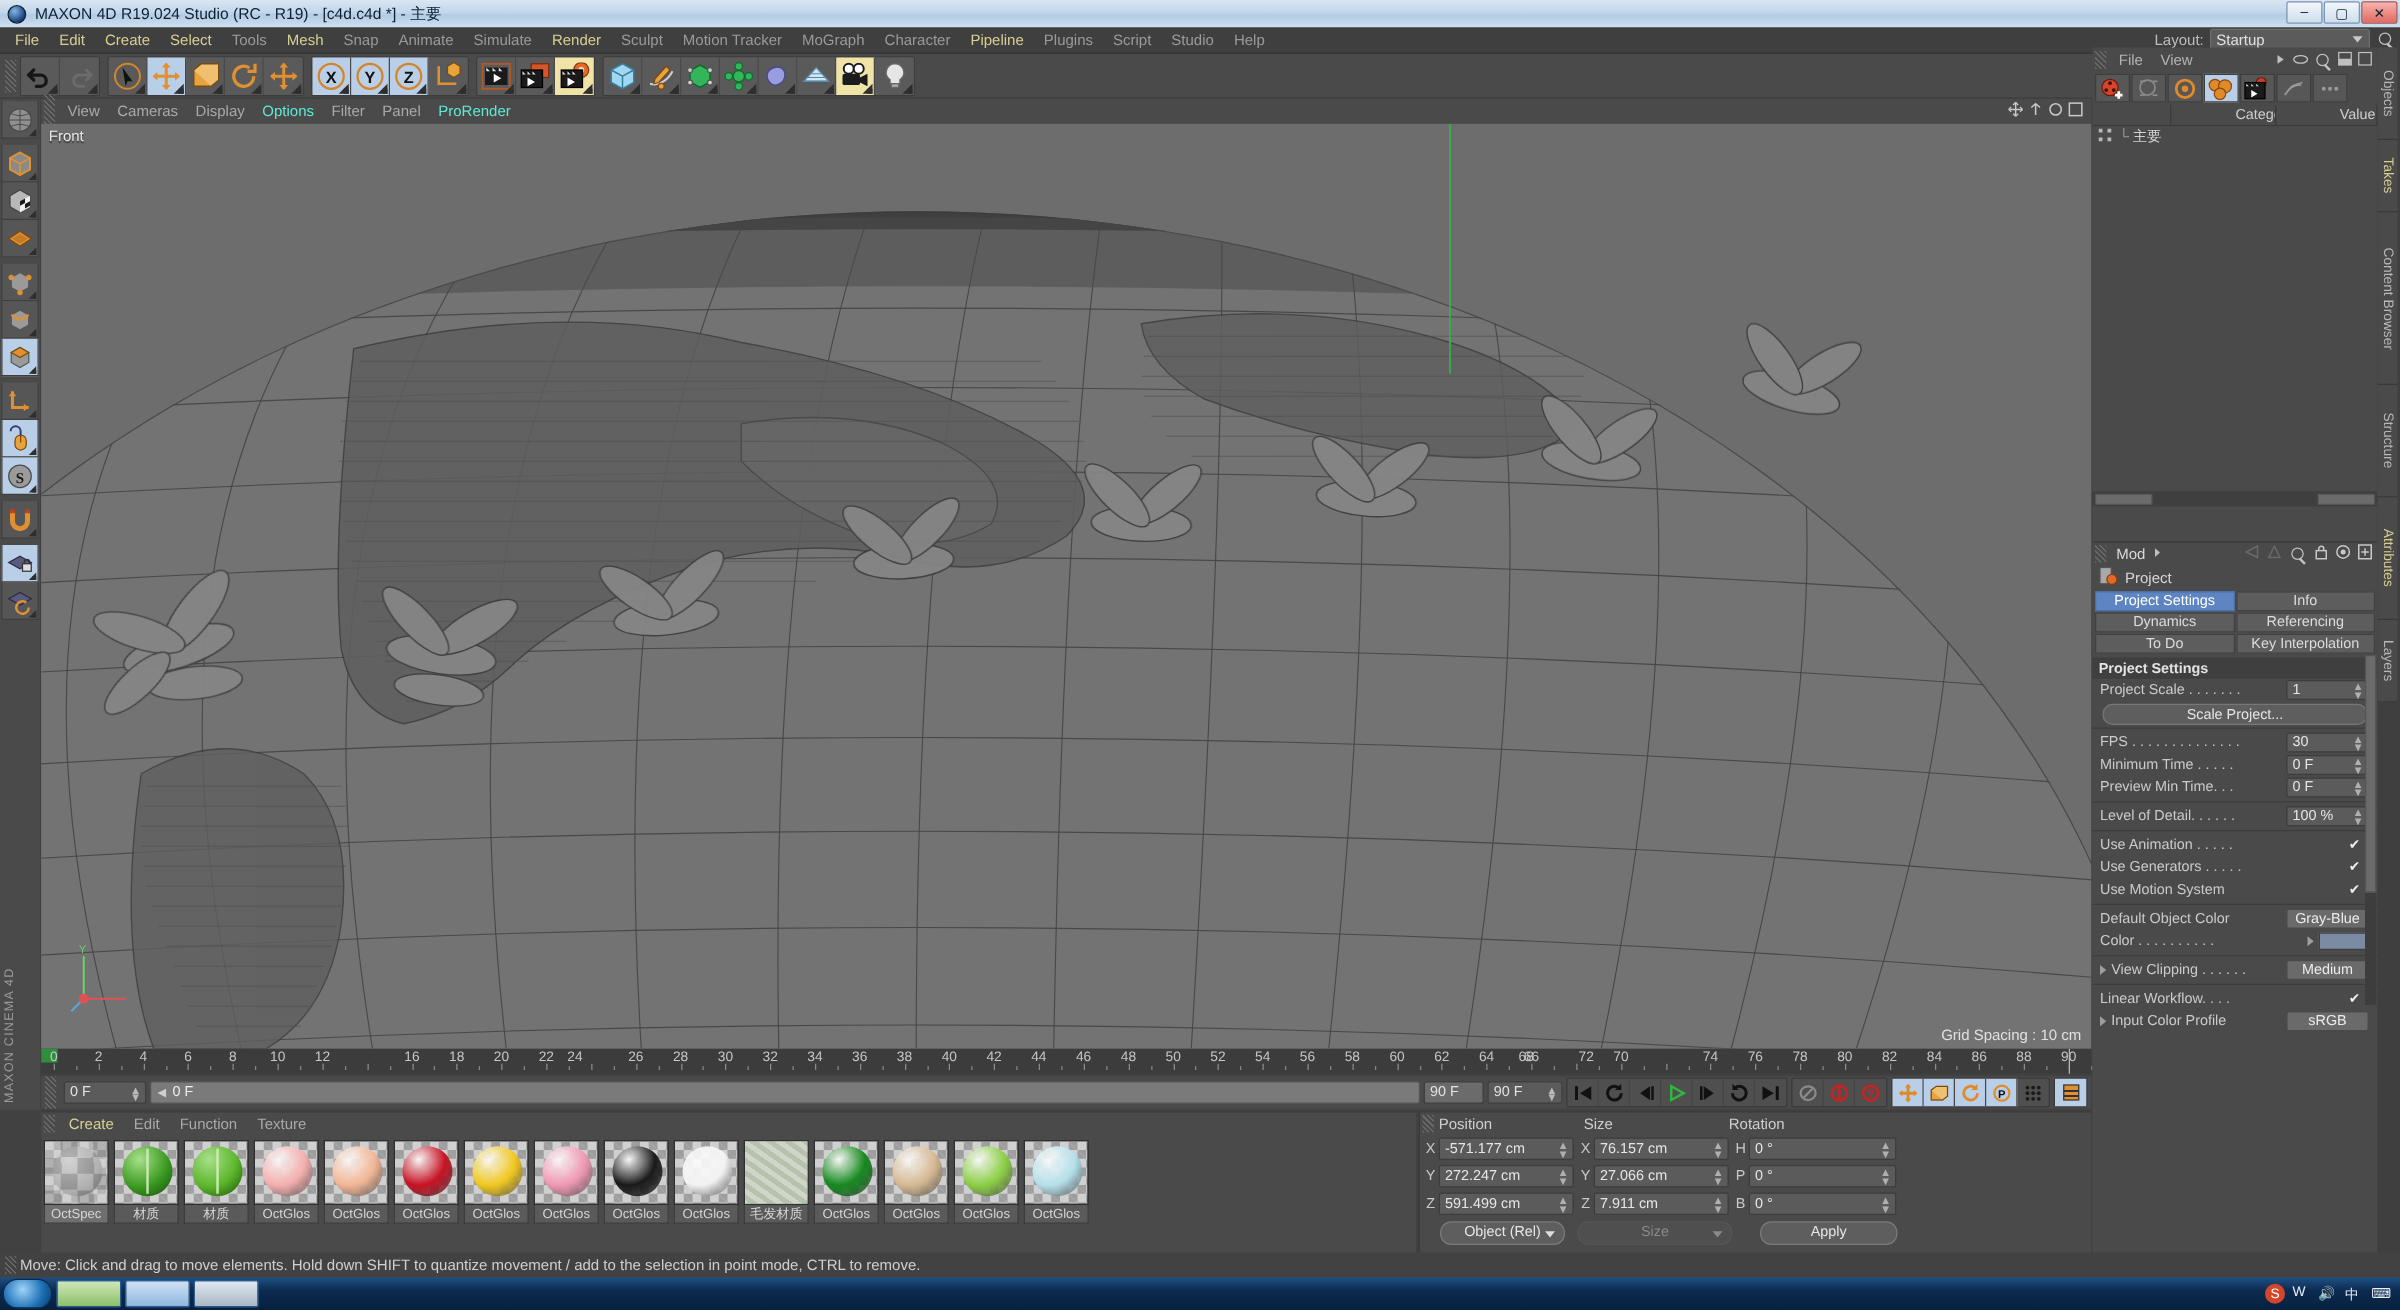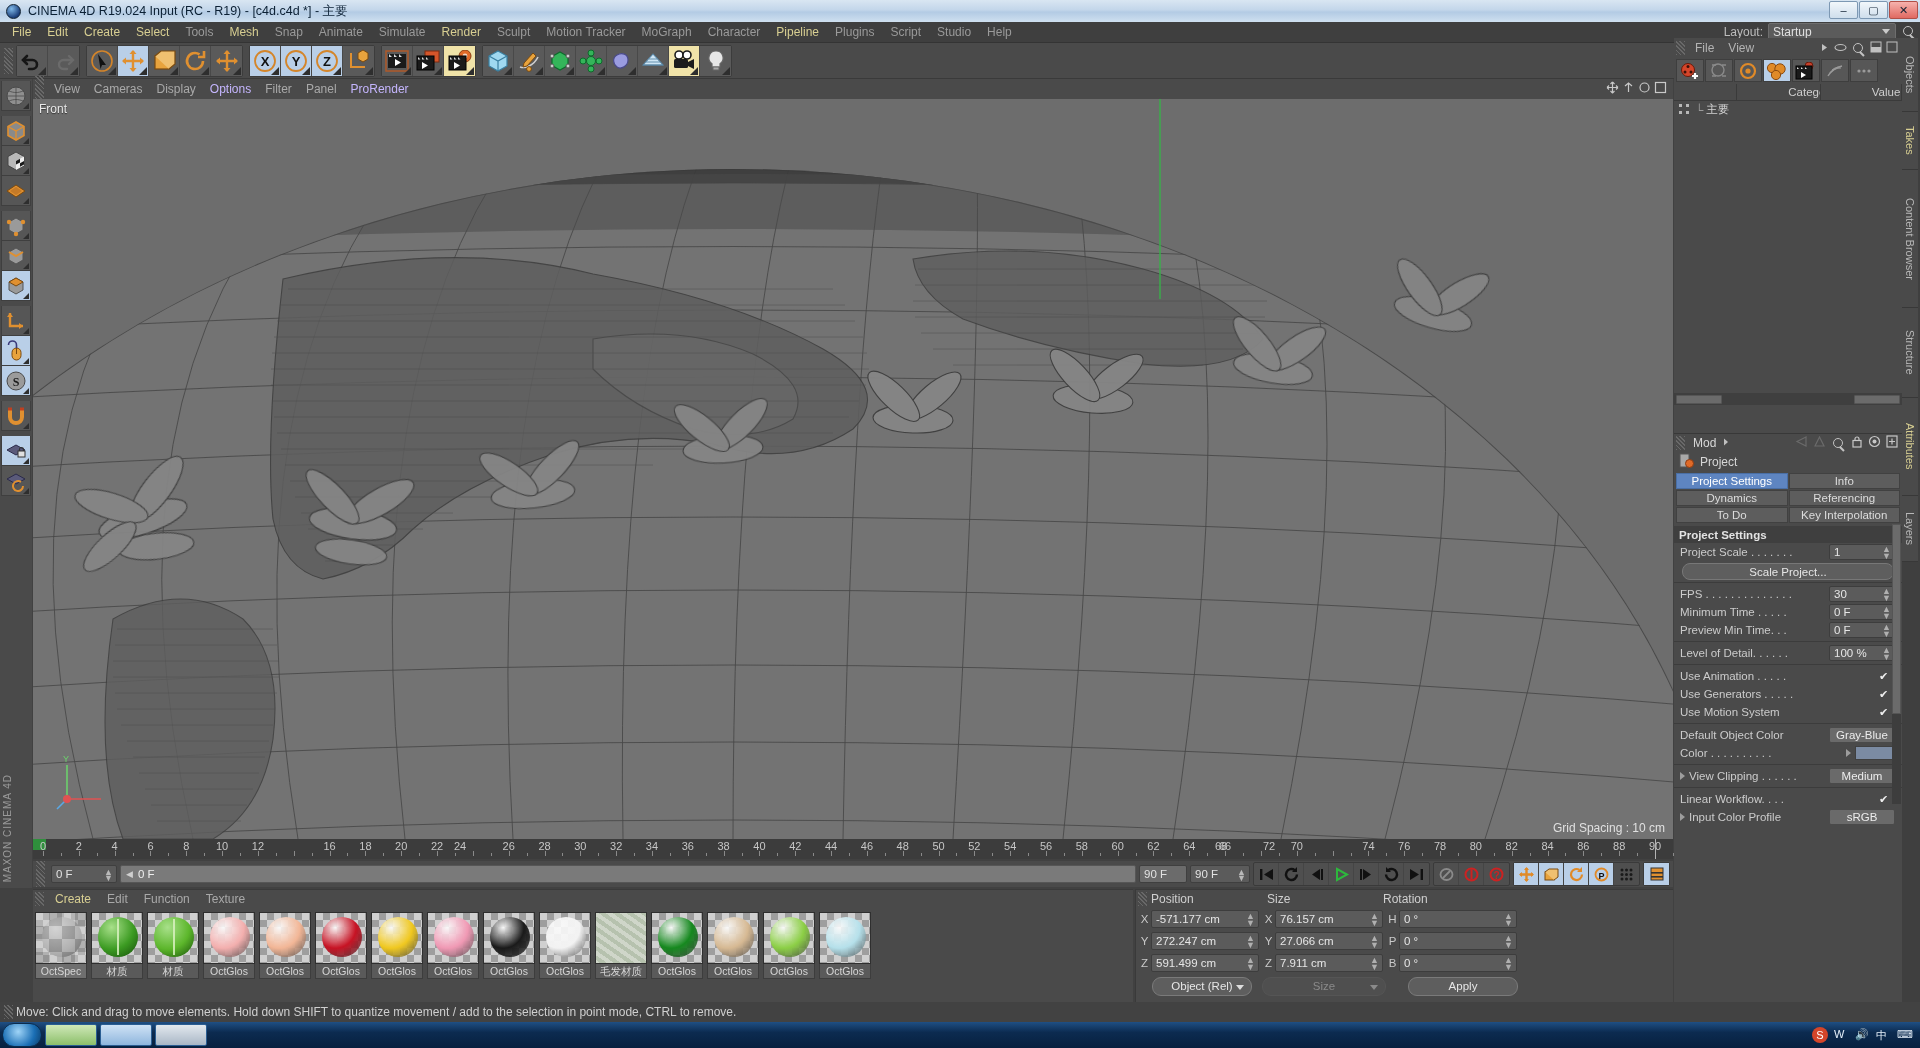--- a/index.html
+++ b/index.html
@@ -74,21 +74,21 @@
   .lbtn.on{background:#b9cfe8;}
   .lsep{height:5px;width:100%;}
   .lbtn .cor{position:absolute;right:1px;bottom:1px;width:0;height:0;border-left:3px solid transparent;border-top:3px solid transparent;border-right:3px solid #2e2e2e;border-bottom:3px solid #2e2e2e;}
   .brand{ position:absolute; left:2px; bottom:6px; width:26px; writing-mode:vertical-rl;
     transform:rotate(180deg); font-size:10px; letter-spacing:1px; color:#9a9a9a; text-align:center;}
 
   
   .vp-wrap{ position:absolute; left:33px; top:79px; width:1640px; height:760px; background:#4a4a4a;}
   .vp-menu{ height:20px; display:flex; align-items:center; padding-left:2px; background:#4a4a4a;}
   .vp-menu .mi{ padding:2px 7px; font-size:12px; color:#a9a9a9;}
-  .vp-menu .mi.hl{ color:#c4b5fd;}
+  .vp-menu .mi.hl{ color:#5eead4;}
   .vp{ position:absolute; left:0; top:20px; right:0; bottom:0; background:#6d6d6d; overflow:hidden;}
   .vp-label{ position:absolute; left:6px; top:3px; font-size:12px; color:#e8e8e8; z-index:6; text-shadow:0 1px 1px #333;}
   .vp-grid-lbl{ position:absolute; right:8px; bottom:4px; font-size:12px; color:#e0e0e0; z-index:6;}
   .vp-axis{ position:absolute; left:22px; bottom:28px; width:60px;height:60px; z-index:6;}
   .vp-icons{ position:absolute; right:6px; top:2px; z-index:7; display:flex; gap:3px;}
   .vp-icons span{width:13px;height:13px;display:inline-block;}
 
   
   .timeline{ position:absolute; left:33px; top:839px; width:1640px; height:20px; background:#3c3c3c; }
   .tl-ruler{ position:relative; width:100%; height:20px; }
@@ -192,21 +192,21 @@
   .tray{ position:absolute; right:2px; display:flex; align-items:center; gap:6px; padding-right:6px; color:#dbeaf7;}
   .tray .ic{ width:15px;height:15px;}
 </style>
 </head>
 <body>
 
 <div id="app">
 
   <div class="titlebar">
     <span class="tb-ico"></span>
-    <span>CINEMA 4D R19.024 Input (RC - R19) - [c4d.c4d *] - 主要</span>
+    <span>MAXON 4D R19.024 Studio (RC - R19) - [c4d.c4d *] - 主要</span>
     <div class="win-btns">
       <div class="win-btn">–</div>
       <div class="win-btn">▢</div>
       <div class="win-btn close">✕</div>
     </div>
   </div>
 
   <div class="menubar">
     <div id="menu-items" style="display:flex;align-items:center;">
         <div class="menu-item hl">File</div>

